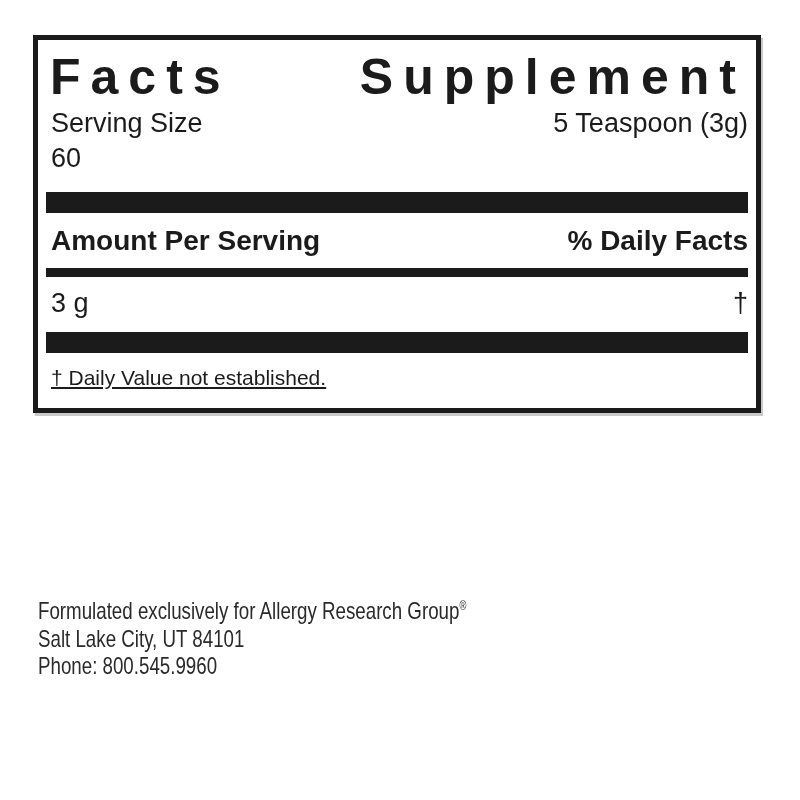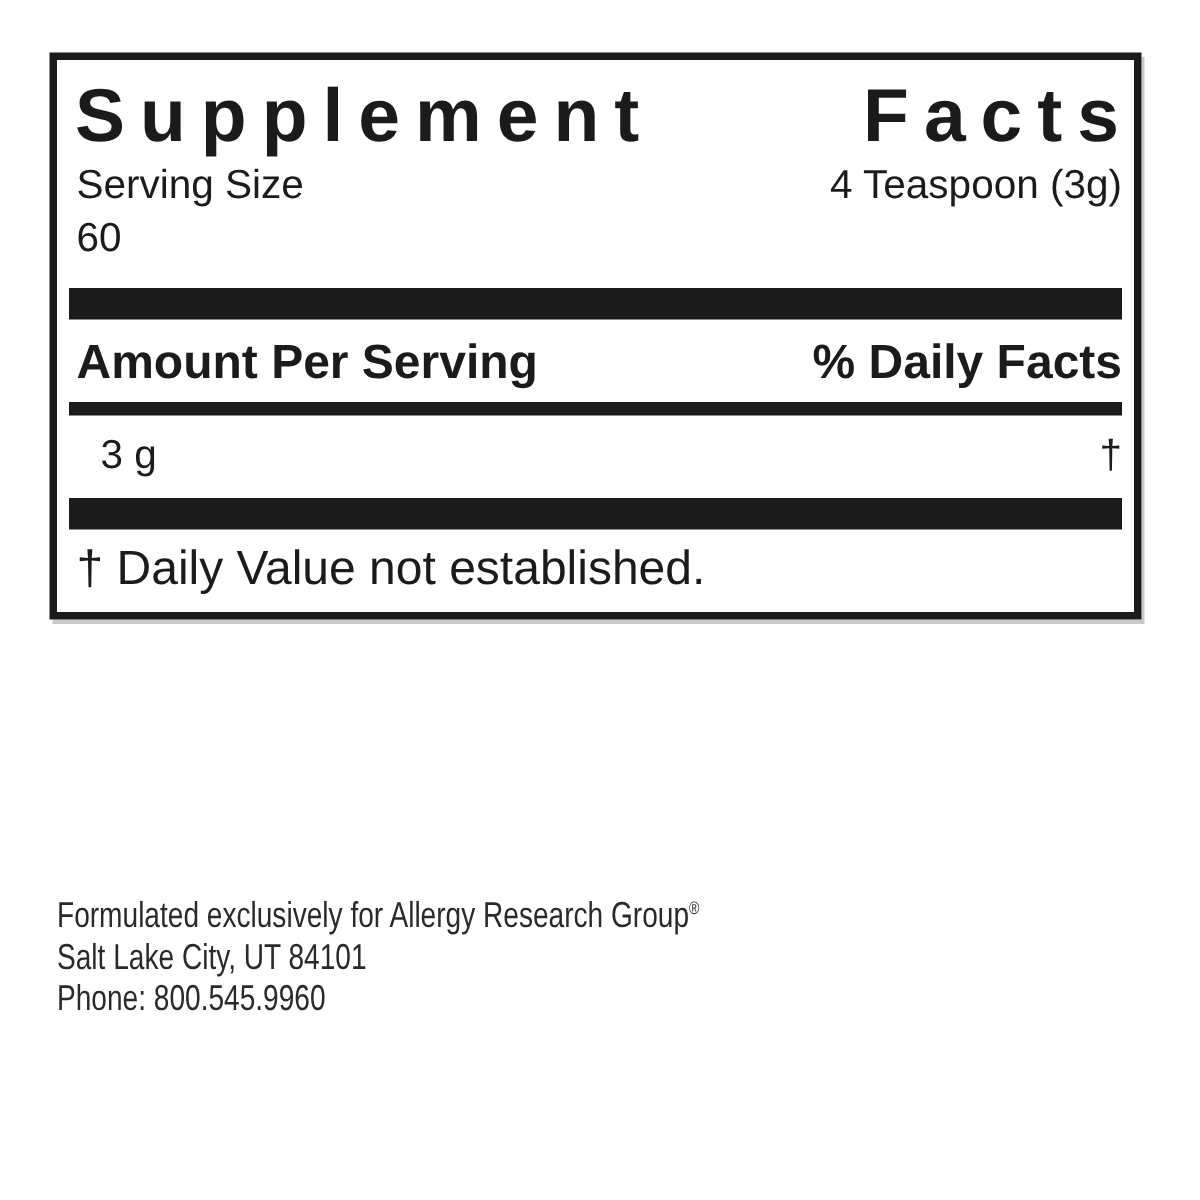--- a/index.html
+++ b/index.html
@@ -49,38 +49,39 @@
 
   .bar { background: #1b1b1b; width: 100%; }
   .bar.thick { height: 21px; }
   .bar.thin  { height: 9px; }
   .bar.b1 { margin-top: 16px; }
   .bar.b2 { margin-top: 7px; }
   .bar.b3 { margin-top: 11px; }
 
   .header-row {
     font-weight: bold;
-    font-size: 32px;
+    font-size: 28px;
     line-height: 40px;
     margin-top: 8px;
   }
 
   .ingredient-row {
     margin-top: 8px;
     line-height: 36px;
   }
   .ing-name { flex: 1; }
-  .ing-amount { text-align: right; margin-left: 16px; }
+  .ing-amount { text-align: right; }
   .ing-dv { width: 95px; text-align: right; }
 
   .footnote-row {
     margin-top: 7px;
     line-height: 36px;
-    font-size: 32px;
+    font-size: 21px;
     padding-left: 5px;
+    text-decoration: underline;
   }
 
   
   .distributor {
     position: absolute;
     left: 38px; top: 597px;
     font-size: 24px;
     line-height: 27.5px;
     color: #2a2a2a;
     transform: scaleX(0.78);
@@ -92,28 +93,28 @@
     vertical-align: super;
     line-height: 0;
   }
 </style>
 </head>
 <body>
 
 <div class="facts-box">
 
   <div class="panel-title">
+    <span class="title-word last">Facts</span>
     <span class="title-word">Supplement</span>
-    <span class="title-word last">Facts</span>
   </div>
 
   <div class="serving-rows">
     <div class="row">
       <span>Serving Size</span>
-      <span>4 Teaspoon (3g)</span>
+      <span>5 Teaspoon (3g)</span>
     </div>
     <div class="row">
       <span>60</span>
     </div>
   </div>
 
   <div class="bar thick b1"></div>
 
   <div class="row header-row">
     <span>Amount Per Serving</span>

